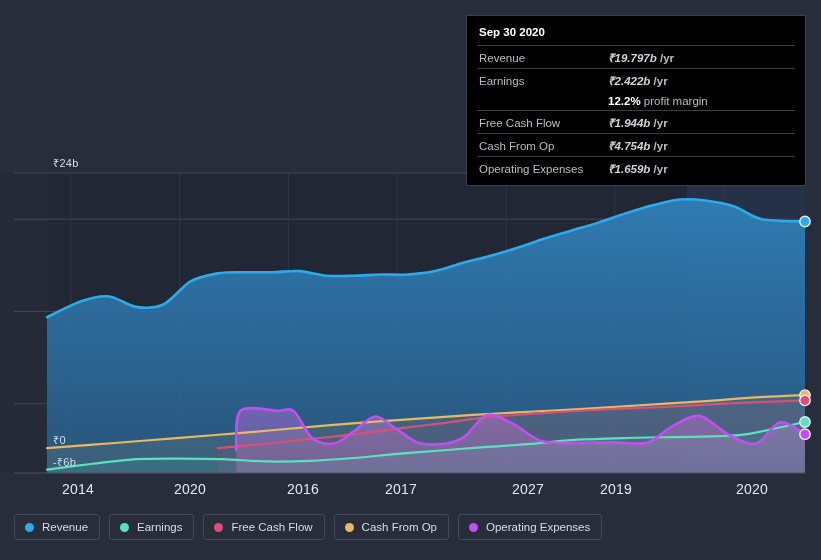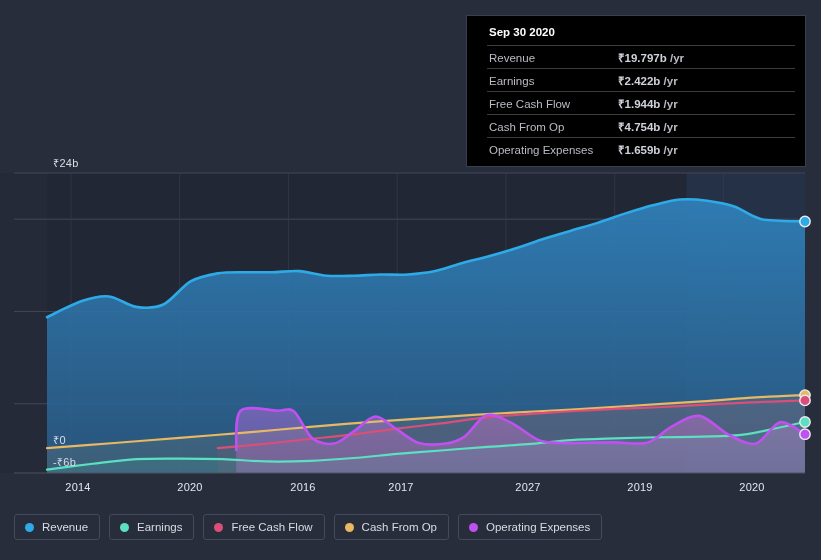--- a/index.html
+++ b/index.html
@@ -42,36 +42,36 @@
   .axis-label {
     position: absolute;
     font-size: 11px;
     color: #d8dce6;
     white-space: nowrap;
     letter-spacing: .2px;
     margin-left: 31px;
   }
   .y-label { left: 22px; }
   .x-label {
-    font-size: 11px;
+    font-size: 14px;
     color: #e3e6ee;
     transform: translateX(-50%);
     top: 481px;
   }
 
   
   #tooltip {
     position: absolute;
     left: 466px;
     top: 15px;
     width: 340px;
     background: #000000;
     border: 1px solid #3a3f4d;
     box-sizing: border-box;
-    padding: 8px 10px 6px 20px;
+    padding: 8px 10px 6px 10px;
     font-size: 11.5px;
     z-index: 40;
   }
   #tooltip .tt-title {
     font-weight: bold;
     font-size: 11.5px;
     color: #ffffff;
     padding: 2px 0 7px 2px;
   }
   #tooltip table {
@@ -83,21 +83,21 @@
     border-top: 1px solid #3c3c3c;
     vertical-align: baseline;
     white-space: nowrap;
   }
   #tooltip tr.no-rule td { border-top: none; }
   #tooltip td.tt-key {
     color: #b9bcc4;
     width: 125px;
   }
   #tooltip td.tt-val { color: #cfd2da; }
-  .tt-amount { font-weight: bold; }
+  .tt-amount { font-weight: bold; font-style: italic; }
   .tt-unit { color: #b9bcc4; font-weight: bold; }
   #tooltip .tt-margin-num { color: #ffffff; font-weight: bold; }
   #tooltip .tt-margin-txt { color: #b9bcc4; }
 
   
   #legend {
     position: absolute;
     left: 14px;
     top: 514px;
     display: flex;
@@ -178,21 +178,21 @@
     <div class="axis-label y-label" style="top:155px">₹24b</div>
     <div class="axis-label y-label" style="top:432px">₹0</div>
     <div class="axis-label y-label" style="top:454px">-₹6b</div>
 
     <div class="axis-label x-label" style="left:47px">2014</div>
 
     <div class="axis-label x-label" style="left:159px">2020</div>
     <div class="axis-label x-label" style="left:272px">2016</div>
     <div class="axis-label x-label" style="left:370px">2017</div>
     <div class="axis-label x-label" style="left:497px">2027</div>
-    <div class="axis-label x-label" style="left:609px">2019</div>
+    <div class="axis-label x-label" style="left:585px">2019</div>
     <div class="axis-label x-label" style="left:721px">2020</div>
   </div>
 
   <div id="tooltip">
     <div class="tt-title">Sep 30 2020</div>
     <table>
       <tbody>
         <tr>
           <td class="tt-key">Revenue</td>
           <td class="tt-val">
@@ -200,20 +200,27 @@
             <span class="tt-unit">/yr</span>
           </td>
         </tr>
         <tr>
           <td class="tt-key">Earnings</td>
           <td class="tt-val">
             <span class="tt-amount">₹2.422b</span>
             <span class="tt-unit">/yr</span>
           </td>
         </tr>
+        <tr class="no-rule">
+          <td class="tt-key"></td>
+          <td class="tt-val">
+            <span class="tt-margin-num">12.2%</span>
+            <span class="tt-margin-txt">profit margin</span>
+          </td>
+        </tr>
         <tr>
           <td class="tt-key">Free Cash Flow</td>
           <td class="tt-val">
             <span class="tt-amount">₹1.944b</span>
             <span class="tt-unit">/yr</span>
           </td>
         </tr>
         <tr>
           <td class="tt-key">Cash From Op</td>
           <td class="tt-val">

